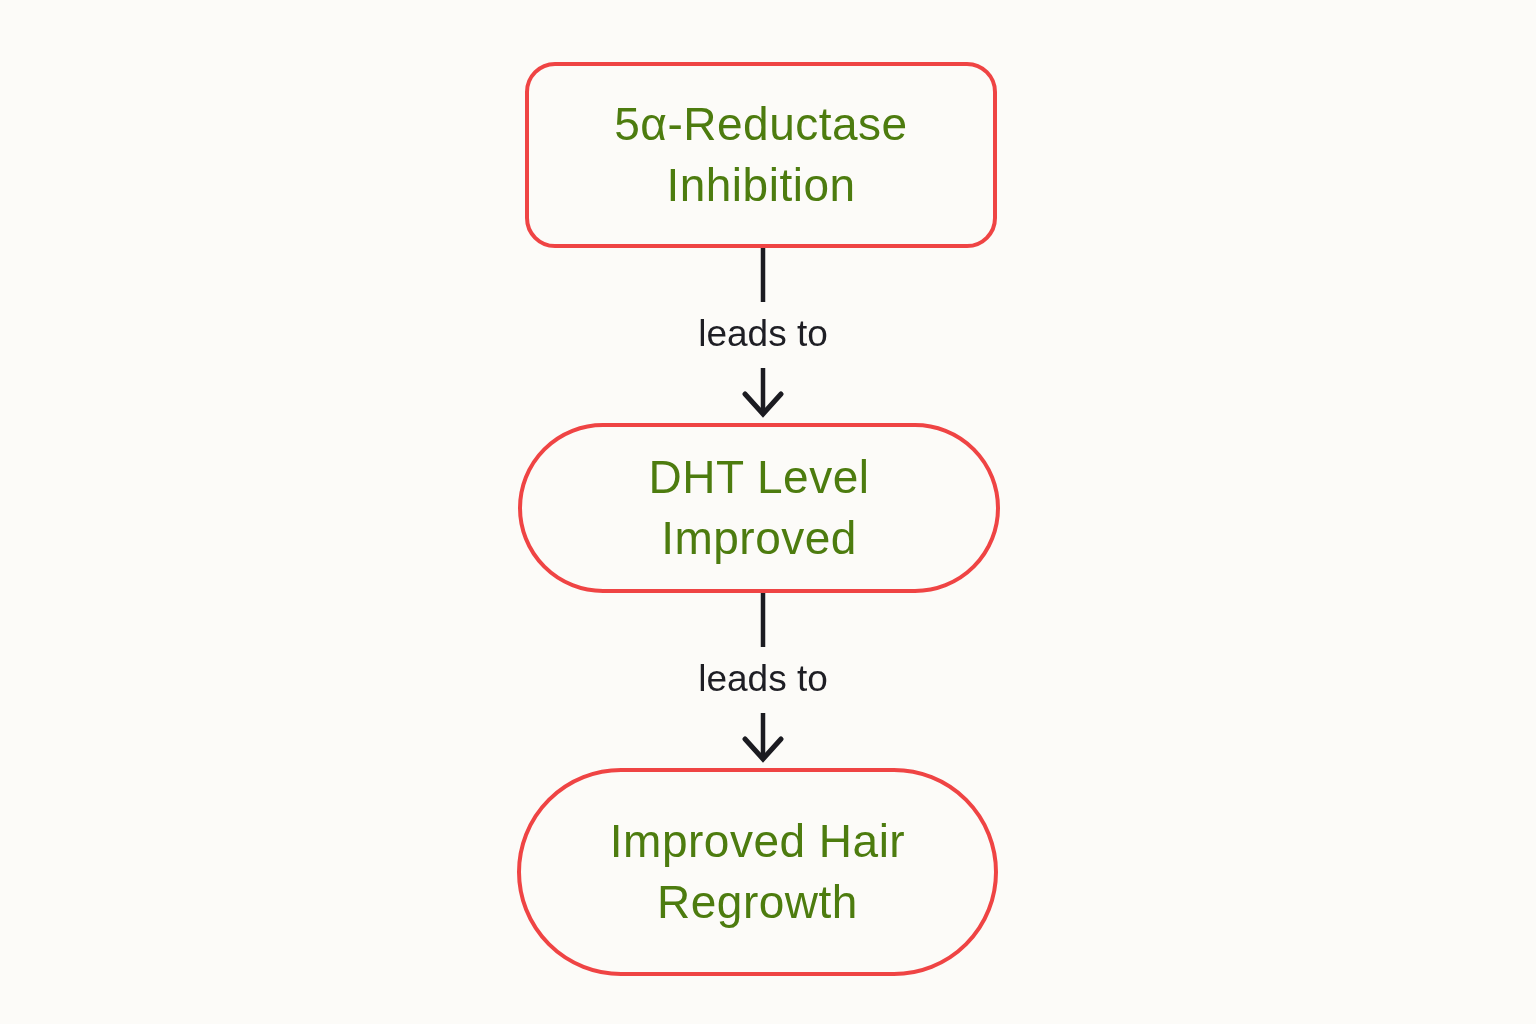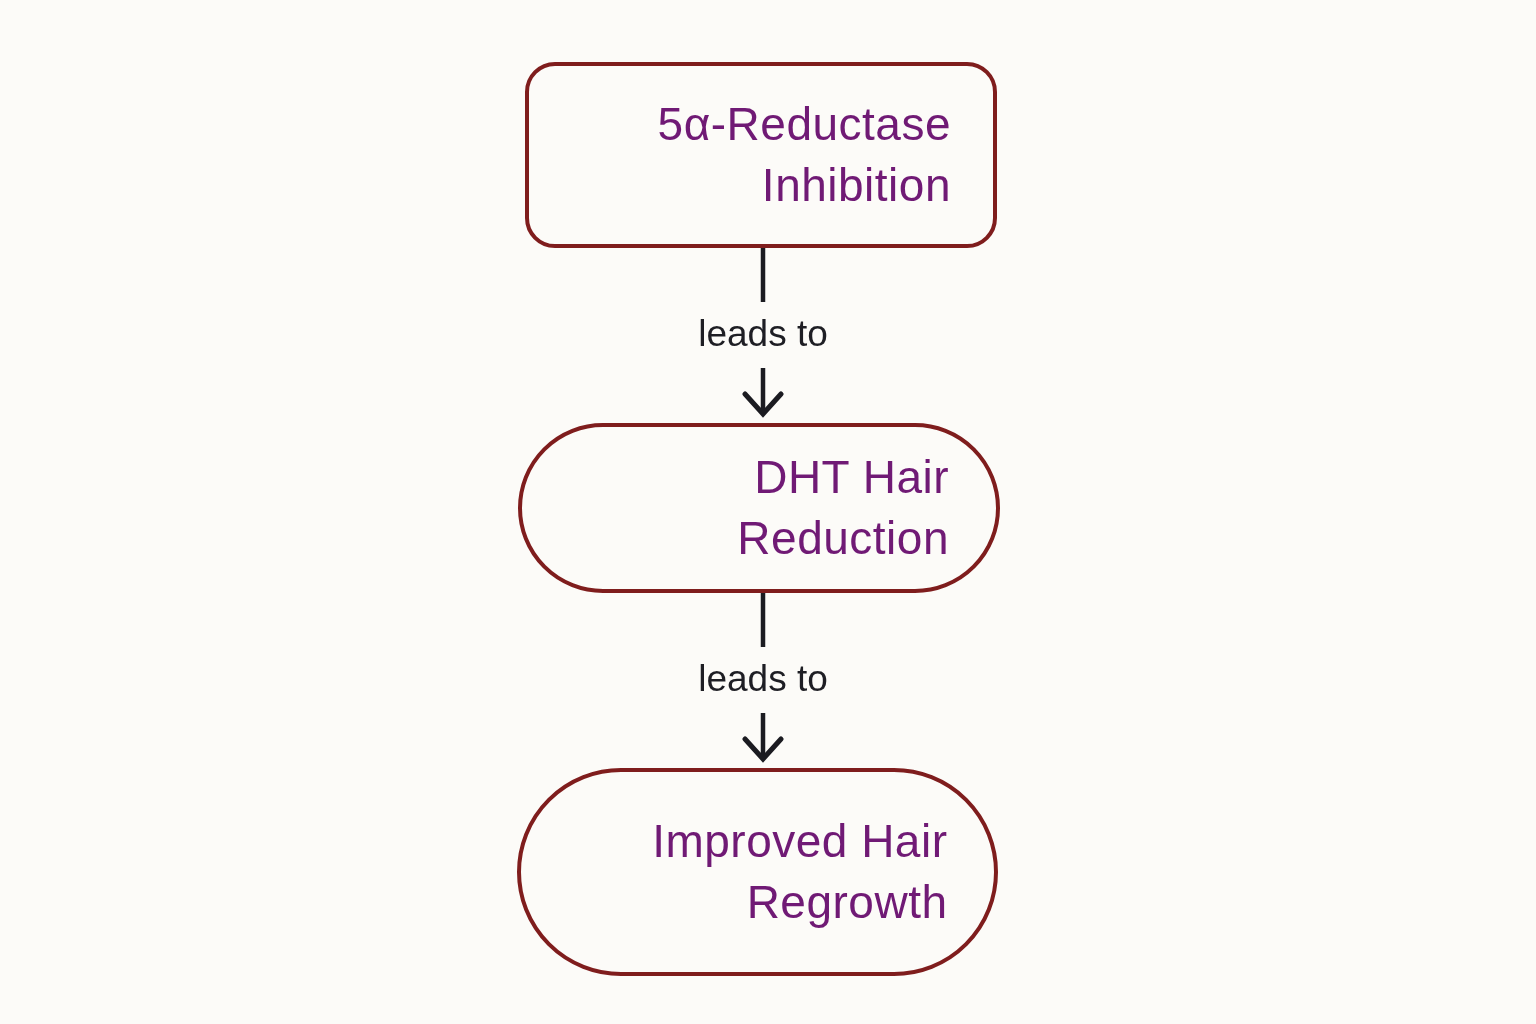--- a/index.html
+++ b/index.html
@@ -10,27 +10,27 @@
     position: relative;
     width: 1536px;
     height: 1024px;
     background: #FCFBF8;
     font-family: "Liberation Sans", "DejaVu Sans", sans-serif;
     overflow: hidden;
   }
   .node {
     position: absolute;
     box-sizing: border-box;
-    border: 4px solid #7f1d1d;
+    border: 4px solid #ef4444;
     background: #FCFBF8;
-    color: #701a75;
+    color: #4d7c0f;
     display: flex;
     align-items: center;
     justify-content: center;
-    text-align: right;
+    text-align: center;
     font-size: 46px;
     line-height: 1.32;
     font-weight: 500;
     letter-spacing: 0.5px;
   }
   .node .node-label {
     display: block;
     max-width: 380px;
     margin: 0 auto;
   }
@@ -92,21 +92,21 @@
   </div>
 
   <svg class="connector connector-1" viewBox="0 0 240 176">
     <line class="edge-line" x1="120" y1="0" x2="120" y2="54"></line>
     <text class="edge-label-text" x="120" y="98" text-anchor="middle">leads to</text>
     <line class="edge-line" x1="120" y1="120" x2="120" y2="163"></line>
     <polyline class="arrowhead" points="102,146 120,166 138,146"></polyline>
   </svg>
 
   <div class="node node-stadium-1">
-    <span class="node-label">DHT Hair Reduction</span>
+    <span class="node-label">DHT Level Improved</span>
   </div>
 
   <svg class="connector connector-2" viewBox="0 0 240 176">
     <line class="edge-line" x1="120" y1="0" x2="120" y2="54"></line>
     <text class="edge-label-text" x="120" y="98" text-anchor="middle">leads to</text>
     <line class="edge-line" x1="120" y1="120" x2="120" y2="163"></line>
     <polyline class="arrowhead" points="102,146 120,166 138,146"></polyline>
   </svg>
 
   <div class="node node-stadium-2">

